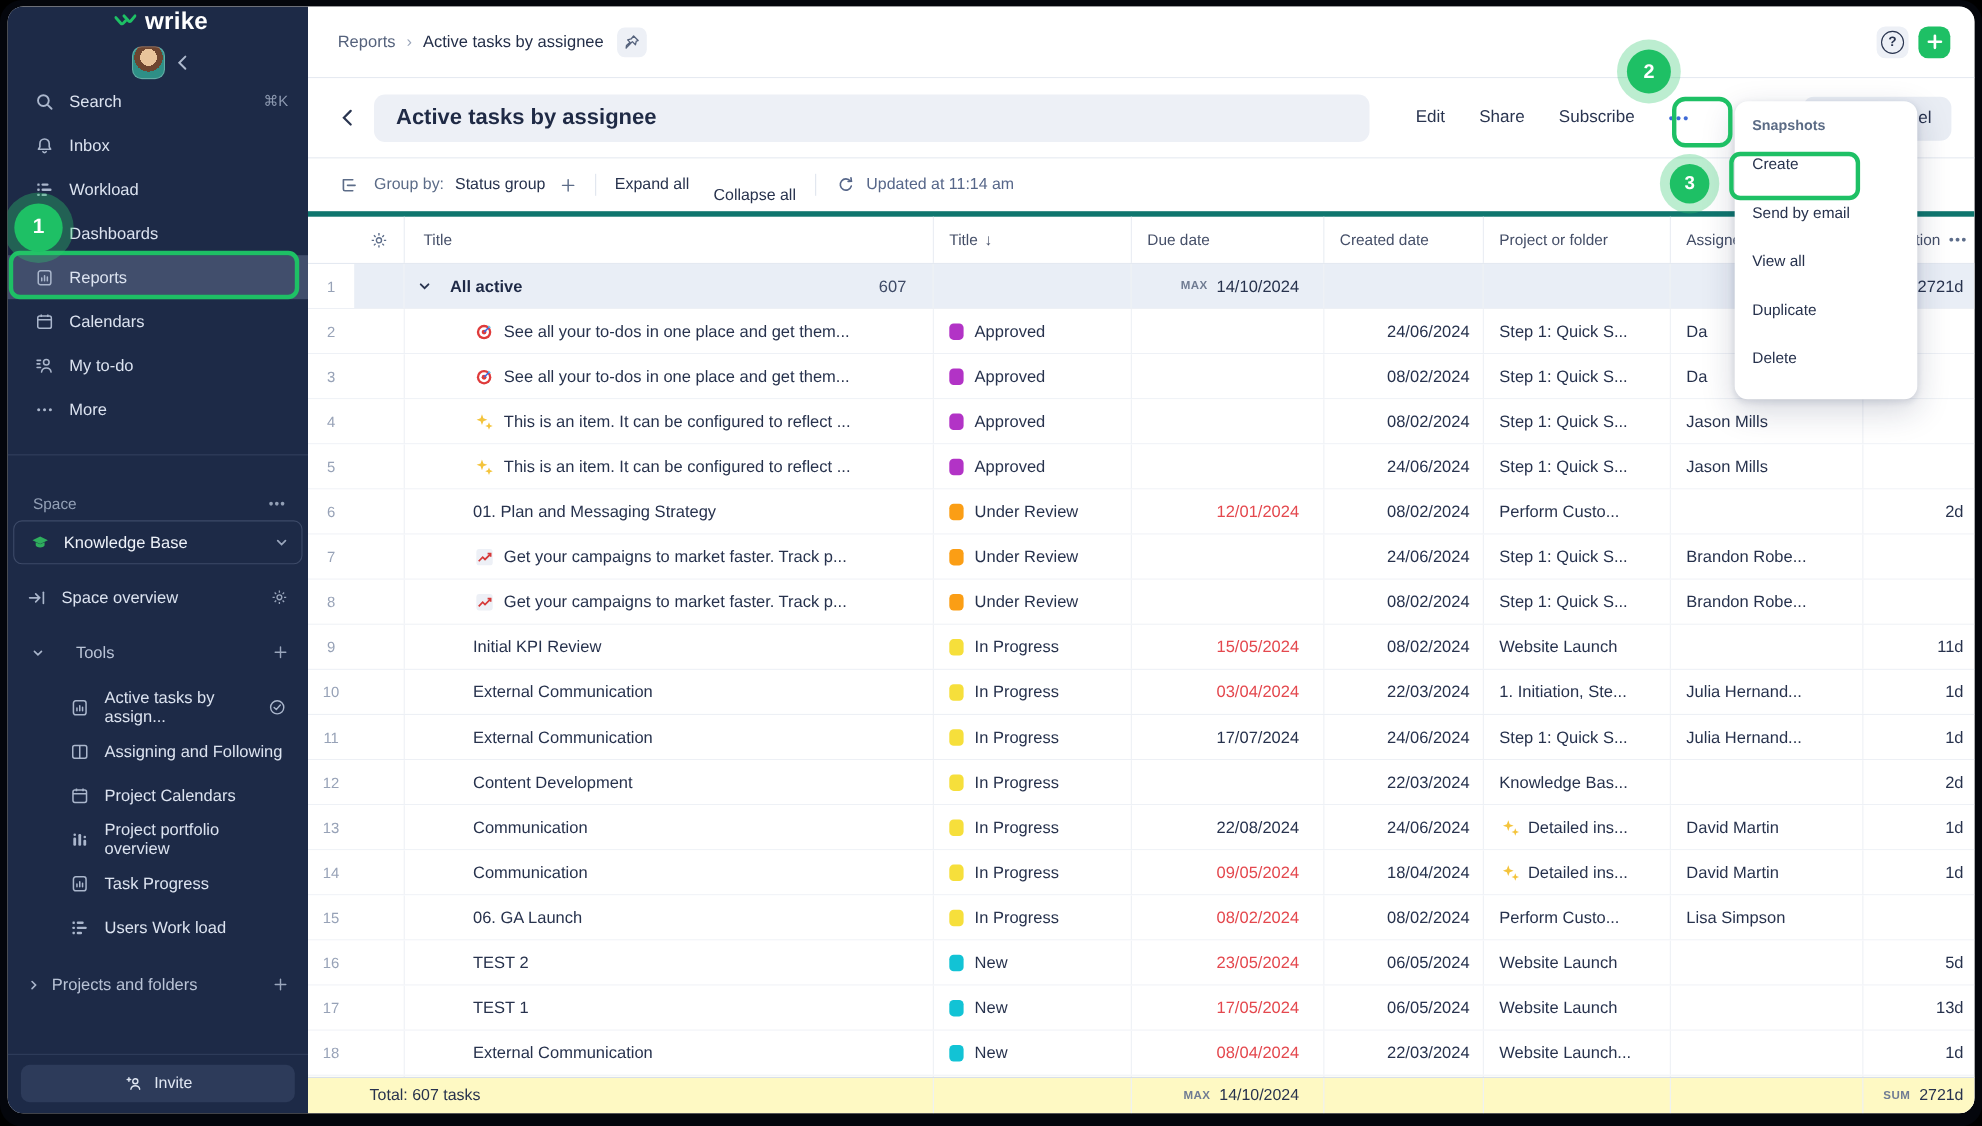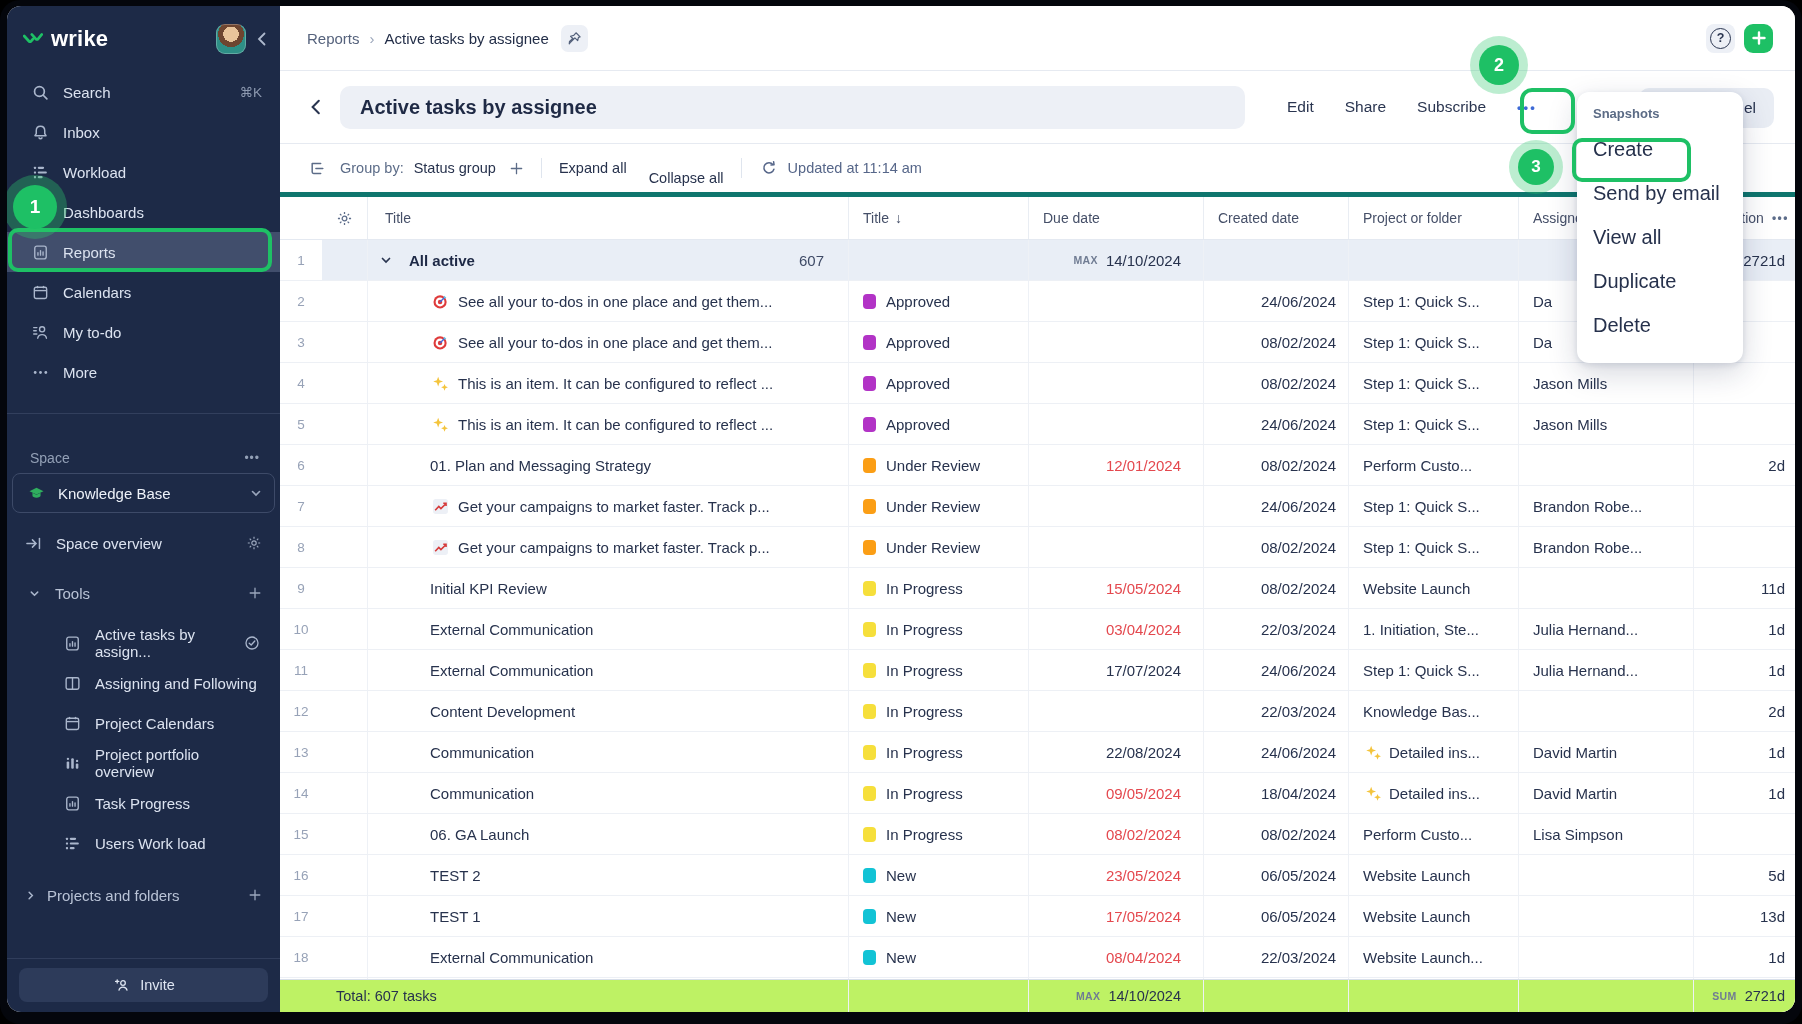--- a/index.html
+++ b/index.html
@@ -2,21 +2,21 @@
 <html style="--accent: #1ec065; --overdue: #e4484e; --side-bg: #1d2a47;"><head>
 <meta charset="utf-8">
 <style>
   html,body{margin:0;padding:0;background:#000;}
   body{font-family:"Liberation Sans","DejaVu Sans",sans-serif;-webkit-font-smoothing:antialiased;}
   .frame{width:1802px;height:1024px;background:#04060c;border-radius:20px;padding:6px 7px 12px 7px;box-sizing:border-box;position:relative;}
   .screen{display:flex;width:100%;height:100%;border-radius:14px;overflow:hidden;background:#fff;}
 
   
   .sidebar{width:273px;flex:none;background:var(--side-bg,#1d2a47);color:#dce3f0;display:flex;flex-direction:column;position:relative;}
-  .side-top{height:66px;display:flex;align-items:center;justify-content:space-between;padding:0 10px 0 16px;}
+  .side-top{height:66px;display:flex;align-items:center;justify-content:space-between;padding:0 10px 0 16px;flex-direction:column;}
   .logo{display:flex;align-items:center;gap:8px;}
   .logo-text{color:#fff;font-size:22px;font-weight:bold;letter-spacing:.2px;}
   .logo-stroke{stroke:var(--accent,#1ec065);}
   .side-top-right{display:flex;align-items:center;gap:8px;}
   .avatar{width:30px;height:30px;border-radius:9px;background:
     radial-gradient(circle at 50% 34%, #e9c49b 0 31%, #6e4530 31% 52%, #2e8f86 52%);box-shadow:0 0 0 1px rgba(255,255,255,.25) inset;}
   .collapse-btn{color:#aeb9cd;display:flex;}
   .nav-item{height:40px;display:flex;align-items:center;gap:13px;padding:0 18px 0 23px;font-size:15px;color:#dce3f0;cursor:pointer;position:relative;}
   .nav-item .icn{color:#aab6cc;}
   .nav-item.selected{background:#414e6c;}
@@ -88,31 +88,31 @@
   .td.proj{gap:6px;}
   .td.dur{justify-content:flex-end;padding-right:10px;}
   .red{color:var(--overdue,#e4484e);}
   .tr.group .td{background:#e9eef6;}
   .tr.group .td.num{background:#fff;}
   .tr.group .td.title{padding-left:12px;font-weight:bold;color:#1e2946;}
   .tr.group .td.title .caret{color:#2a3550;display:flex;margin-right:9px;}
   .group-count{margin-left:auto;font-weight:normal;color:#3e4a66;padding-right:10px;}
   .mini-label{font-size:10.5px;font-weight:bold;color:#707c93;letter-spacing:.4px;margin-right:8px;}
 
-  .tfoot{height:32px;flex:none;border-top:1px solid #d8dfea;font-size:14.5px;color:#27324d;align-items:center;background:#bef264;}
+  .tfoot{height:32px;flex:none;border-top:1px solid #d8dfea;font-size:14.5px;color:#27324d;align-items:center;background:#fef9c3;}
   .tfoot .fcell{display:flex;align-items:center;height:100%;box-sizing:border-box;border-left:1px solid #eef1f6;min-width:0;}
   .tfoot .total{grid-column:1/4;padding-left:56px;border-left:none;}
   .tfoot .fmax{justify-content:flex-end;padding-right:22px;}
   .tfoot .fsum{justify-content:flex-end;padding-right:10px;}
 
   
   .el-pill{position:absolute;left:1359px;top:82px;width:135px;height:40px;background:#e9edf4;border-radius:10px;z-index:5;display:flex;align-items:center;justify-content:flex-end;padding-right:18px;font-size:15.5px;color:#27324d;box-sizing:border-box;}
   .ctx-menu{position:absolute;left:1297px;top:86px;width:166px;background:#fff;border-radius:12px;padding:14px 0 16px;z-index:30;box-shadow:0 10px 30px rgba(20,35,70,.18),0 2px 6px rgba(20,35,70,.12);}
   .menu-section{padding:0 16px 6px;font-size:13px;font-weight:bold;color:#5b6b85;}
-  .menu-item{height:44px;display:flex;align-items:center;padding:0 16px;font-size:20px;color:#26314c;cursor:pointer;}
+  .menu-item{height:44px;display:flex;align-items:center;padding:0 16px;font-size:14px;color:#26314c;cursor:pointer;}
 
   .anno-badge{position:absolute;display:flex;align-items:center;justify-content:center;background:var(--accent,#1ec065);color:#fff;font-weight:bold;border-radius:50%;z-index:60;box-shadow:0 0 0 9px rgba(46,200,110,.32);}
   .badge1{width:44px;height:44px;left:6px;top:179px;font-size:19px;box-shadow:0 0 0 10px rgba(46,200,110,.35);}
   .badge2{width:40px;height:40px;left:1199px;top:39px;font-size:18px;}
   .badge3{width:36px;height:36px;left:1238px;top:143px;font-size:17px;}
   .anno-box{position:absolute;border:4px solid var(--accent,#1ec065);border-radius:10px;z-index:55;pointer-events:none;box-sizing:border-box;}
   .reports-box{left:1px;top:222px;width:264px;height:44px;}
   .box2{left:1240px;top:82px;width:55px;height:46px;border-radius:12px;}
   .box3{left:1292px;top:132px;width:119px;height:44px;}
 </style>
@@ -269,21 +269,21 @@
         </span>
         <span class="nav-label">Space overview</span>
         <span class="row-trail">
           <svg width="16" height="16" viewBox="0 0 16 16" fill="none" stroke="currentColor" stroke-width="1.2">
               <circle cx="8" cy="8" r="2.2"></circle>
               <path d="M8 1.8v2M8 12.2v2M1.8 8h2M12.2 8h2M3.7 3.7l1.4 1.4M10.9 10.9l1.4 1.4M12.3 3.7l-1.4 1.4M5.1 10.9l-1.4 1.4"></path>
             </svg>
         </span>
       </div>
 
-      <div class="nav-item dim space-after" style="padding-left:20px;gap:14px;">
+      <div class="nav-item dim space-after" style="padding-left:20px;gap:28px;">
         <span class="icn" style="width:14px">
           <svg width="11" height="11" viewBox="0 0 12 12" fill="none" stroke="currentColor" stroke-width="1.6" stroke-linecap="round">
               <path d="m2.5 4.5 3.5 3.5 3.5-3.5"></path>
             </svg>
         </span>
         <span class="nav-label">Tools</span>
         <span class="row-trail">
           <svg width="14" height="14" viewBox="0 0 16 16" stroke="currentColor" stroke-width="1.5" stroke-linecap="round">
               <path d="M8 2.5v11M2.5 8h11"></path>
             </svg>

